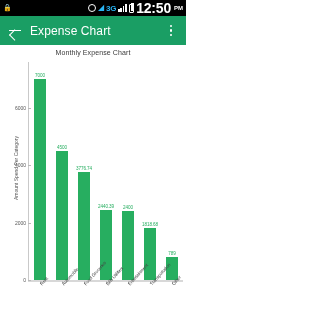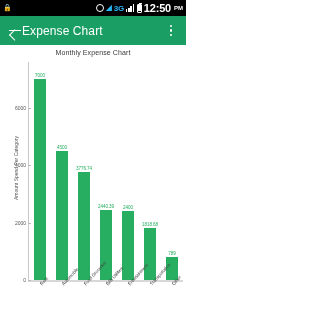--- a/index.html
+++ b/index.html
@@ -16,21 +16,21 @@
     display:flex; align-items:center;
     padding:0 3px;
     position:relative;
   }
   .sb-left{ display:flex; align-items:center; gap:2px; }
   .sb-right{ display:flex; align-items:center; gap:2px; margin-left:auto; }
   .sb-ico{ font-size:8px; line-height:8px; color:#ffffff; display:block; }
   .sb-lock{ font-size:7px; color:#cfcfcf; }
   .sb-3g{ font-size:8px; font-weight:bold; color:#29b6f6; letter-spacing:-0.3px;}
   .sb-wifi{ color:#29b6f6; }
-  .sb-time{ font-size:11px; color:#ffffff; font-weight:bold; letter-spacing:-0.2px;}
+  .sb-time{ font-size:14px; color:#ffffff; font-weight:bold; letter-spacing:-0.2px;}
   .sb-ampm{ font-size:6px; color:#ffffff; font-weight:bold; margin-left:1px;}
   .bars-ico{ display:inline-block; width:9px; height:8px; position:relative;}
   .bars-ico i{ position:absolute; bottom:0; width:1.6px; background:#ffffff; display:block;}
   .bars-ico i:nth-child(1){ left:0;   height:3px;}
   .bars-ico i:nth-child(2){ left:2.3px; height:4.5px;}
   .bars-ico i:nth-child(3){ left:4.6px; height:6px;}
   .bars-ico i:nth-child(4){ left:6.9px; height:8px;}
   .batt{ display:inline-block; width:5px; height:9px; border:1px solid #fff; border-radius:1px; position:relative;}
   .batt:before{content:""; position:absolute; top:-2px; left:1px; width:3px; height:1px; background:#fff;}
   .batt i{ position:absolute; left:0.5px; bottom:0.5px; width:3px; height:7px; background:#fff; display:block;}
@@ -50,21 +50,21 @@
   .back-arrow:before{
     content:""; position:absolute; left:1px; top:6.2px;
     width:12px; height:1.6px; background:#fff;
   }
   .back-arrow:after{
     content:""; position:absolute; left:1px; top:3.3px;
     width:7px; height:7px; border-left:1.6px solid #fff; border-bottom:1.6px solid #fff;
     transform:rotate(45deg); transform-origin:left bottom;
   }
   .tb-title{
-    color:#ffffff; font-size:12px; margin-left:0;
+    color:#ffffff; font-size:12px; margin-left:8px;
     letter-spacing:0.1px; white-space:nowrap;
   }
   .overflow{
     margin-left:auto; width:14px; height:16px;
     display:flex; flex-direction:column; justify-content:center;
     align-items:center; gap:2px; cursor:pointer;
   }
   .overflow span{ width:2.4px; height:2.4px; border-radius:50%; background:#ffffff; display:block;}
 
   

